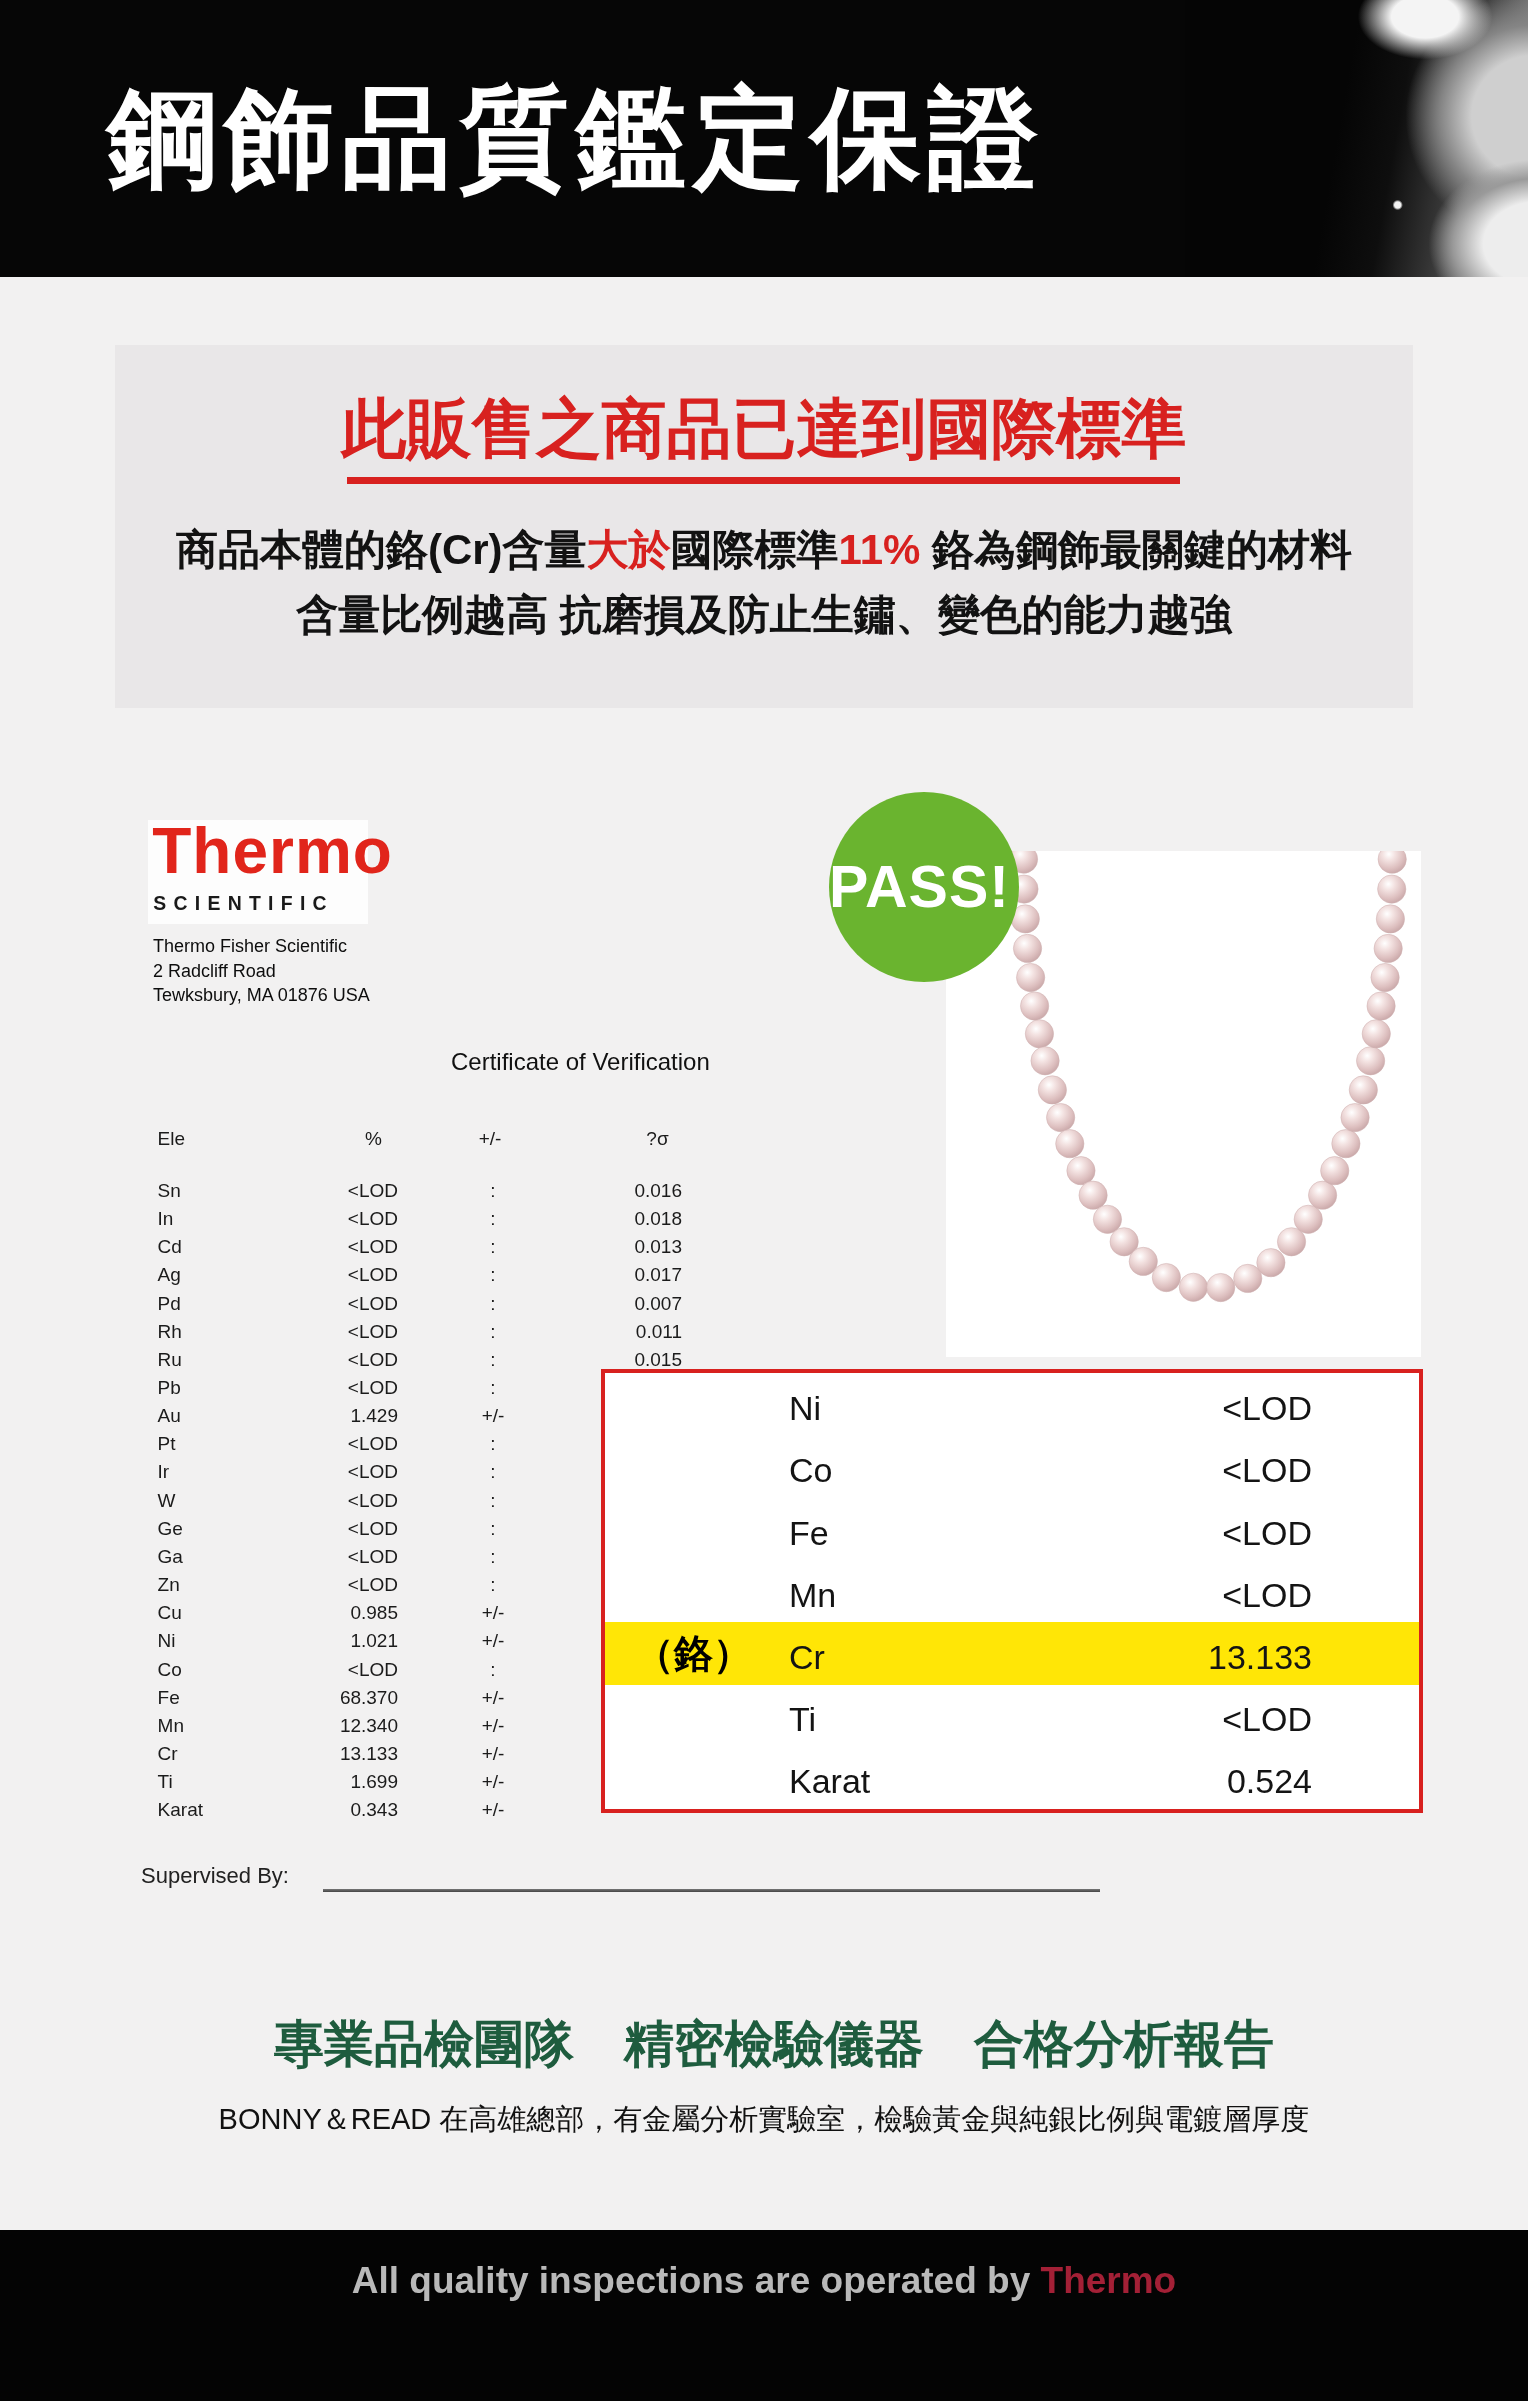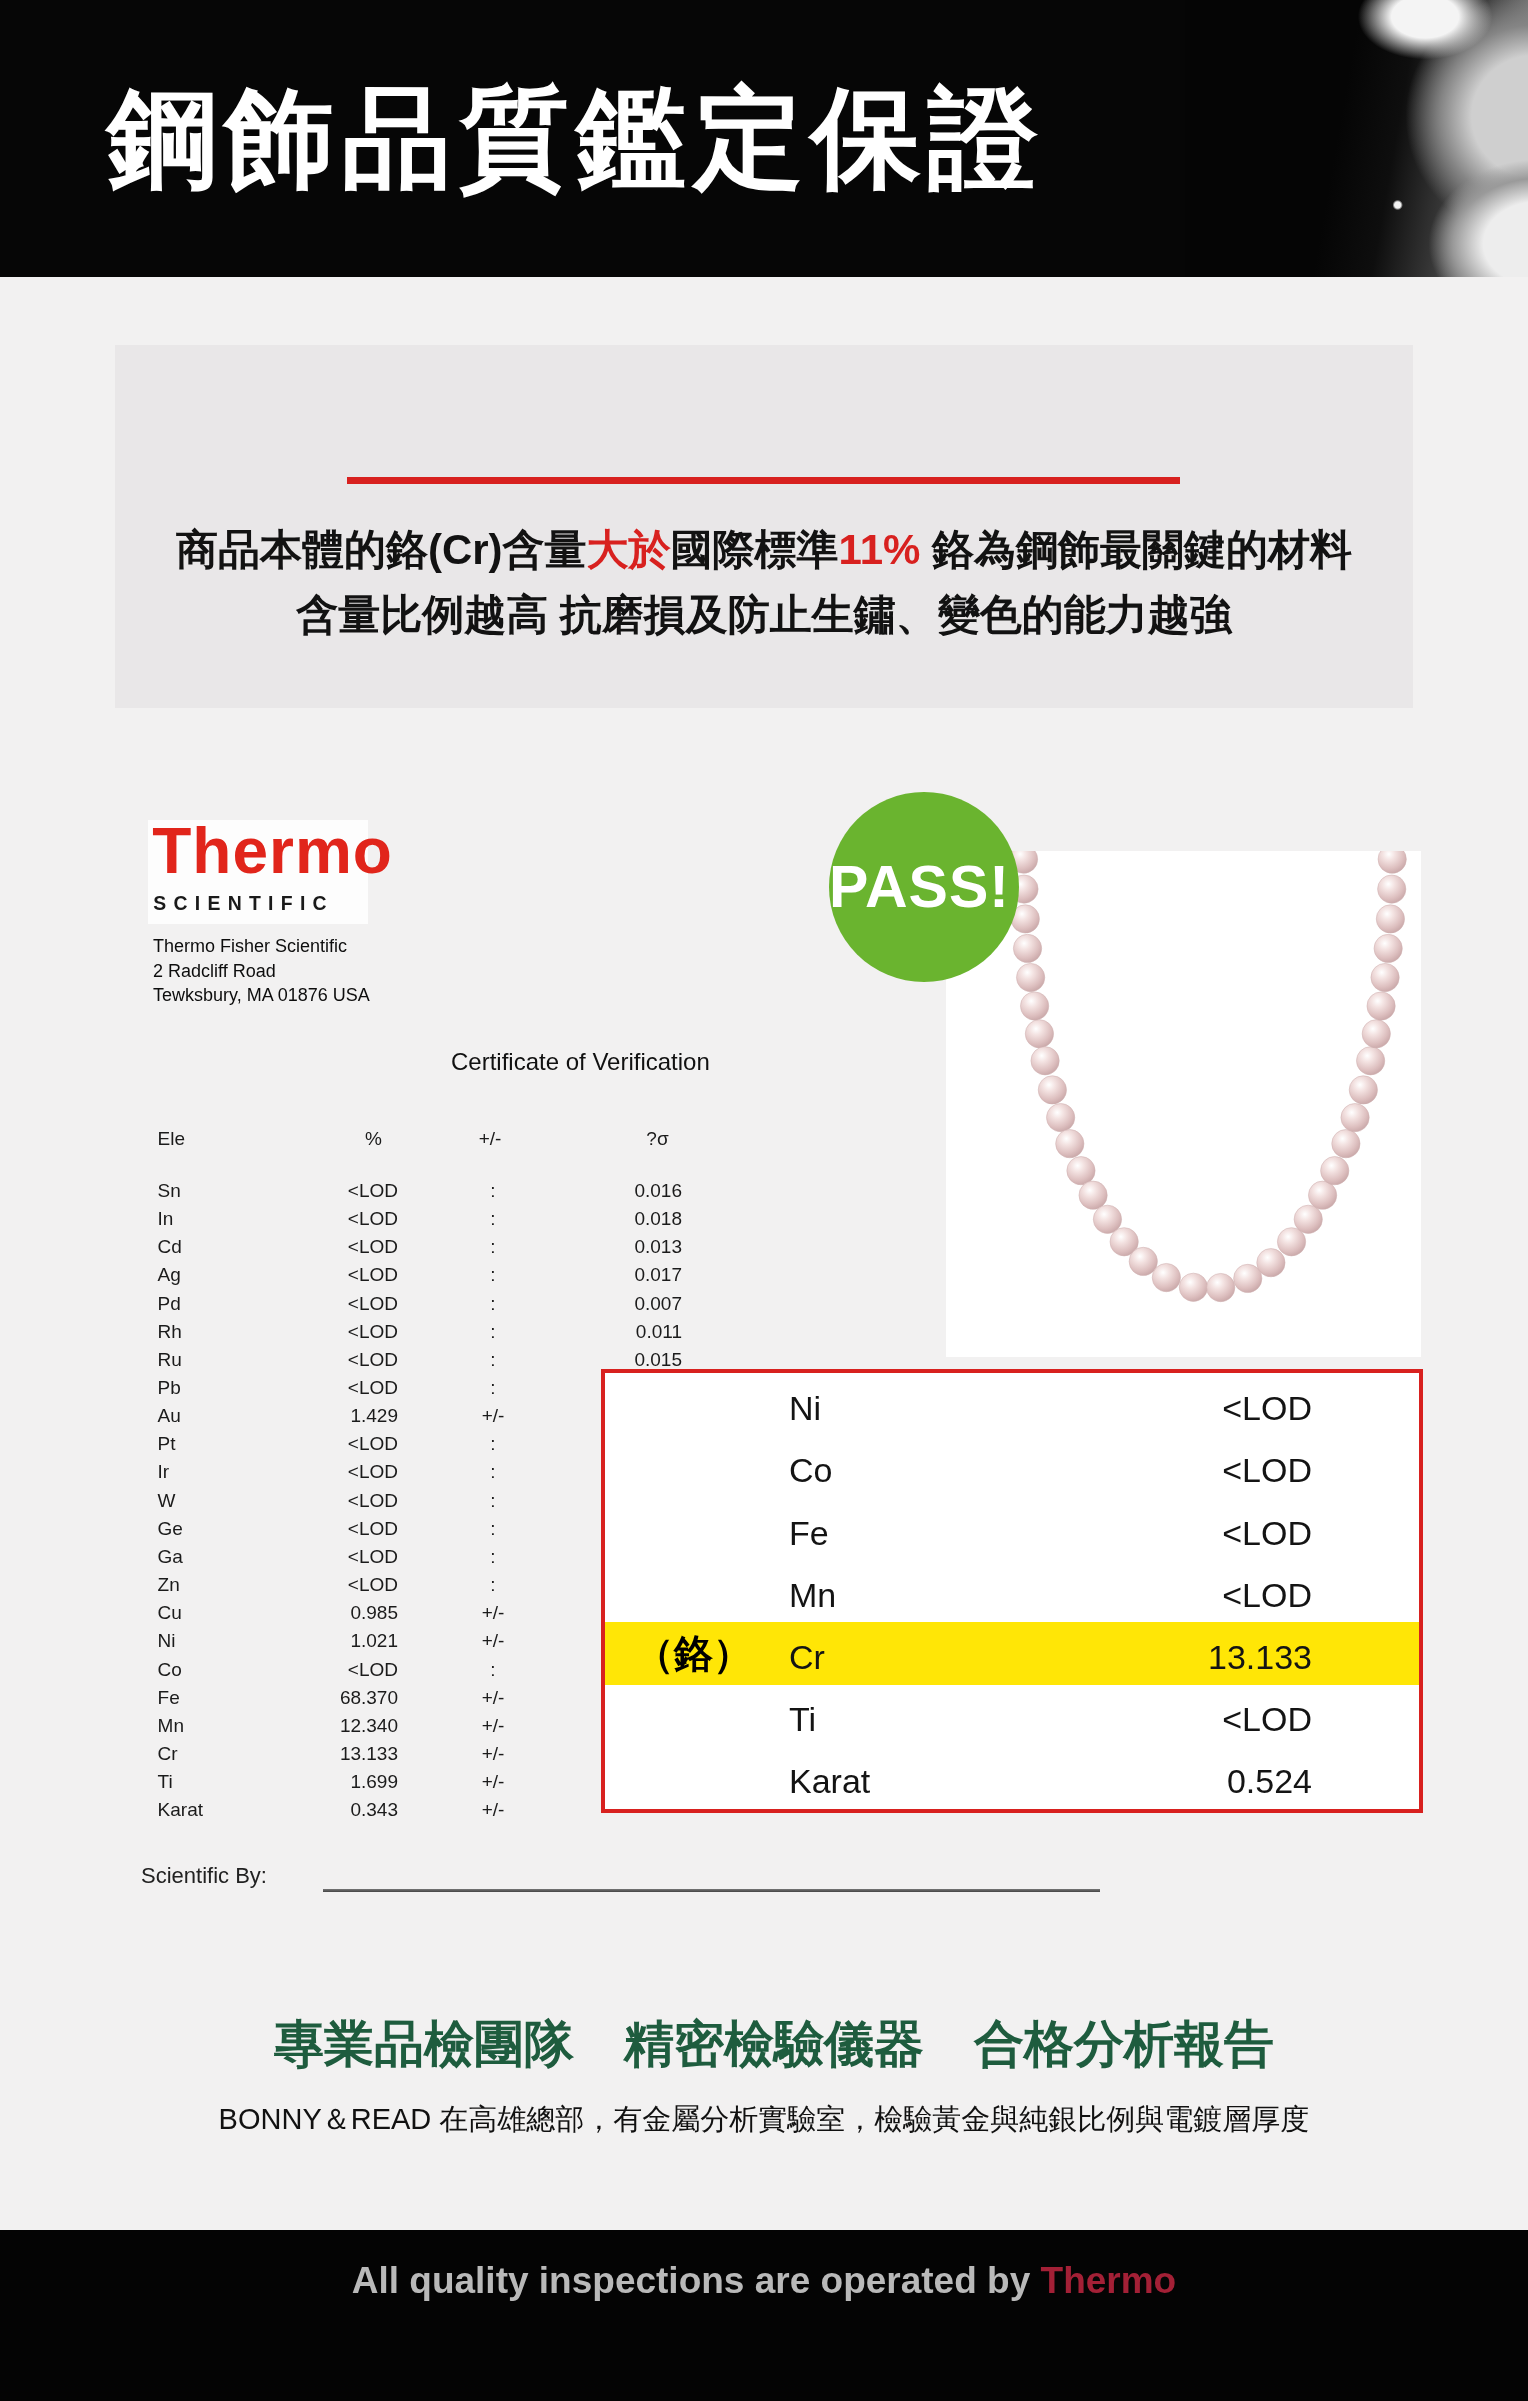--- a/index.html
+++ b/index.html
@@ -88,20 +88,21 @@
 <body>
 
 <div id="page">
 
   <div class="top-banner">
     <div class="banner-title">鋼飾品質鑑定保證</div>
     <div class="banner-photo"></div>
   </div>
 
   <div class="intro-card">
+    <div class="card-title">此販售之商品已達到國際標準</div>
     <div class="card-underline"></div>
     <div class="card-line l1"><span>商品本體的鉻(Cr)含量</span><span class="red-seg">大於</span><span>國際標準</span><span class="red-seg">11%</span><span> 鉻為鋼飾最關鍵的材料</span></div>
     <div class="card-line l2">含量比例越高 抗磨損及防止生鏽、變色的能力越強</div>
   </div>
 
   <div class="logo-patch">
     <div class="logo-thermo">Thermo</div>
     <div class="logo-scientific">SCIENTIFIC</div>
   </div>
   <div class="lab-address">
@@ -345,21 +346,21 @@
           <span class="i-ele">Ti</span>
           <span class="i-val">&lt;LOD</span>
         </div>
         <div class="i-row" style="top: 377px;">
           <span class="i-ele">Karat</span>
           <span class="i-val">0.524</span>
         </div>
       </div>
   </div>
 
-  <div class="supervised-label">Scientific By:</div>
+  <div class="supervised-label">Supervised By:</div>
   <div class="supervised-line"></div>
 
   <div class="footer-title">專業品檢團隊　精密檢驗儀器　合格分析報告</div>
   <div class="footer-note">BONNY＆READ 在高雄總部，有金屬分析實驗室，檢驗黃金與純銀比例與電鍍層厚度</div>
 
   <div class="bottom-banner">
     <div class="bottom-text"><span>All quality inspections are operated by </span><span class="bottom-brand">Thermo</span></div>
   </div>
 
 </div>

